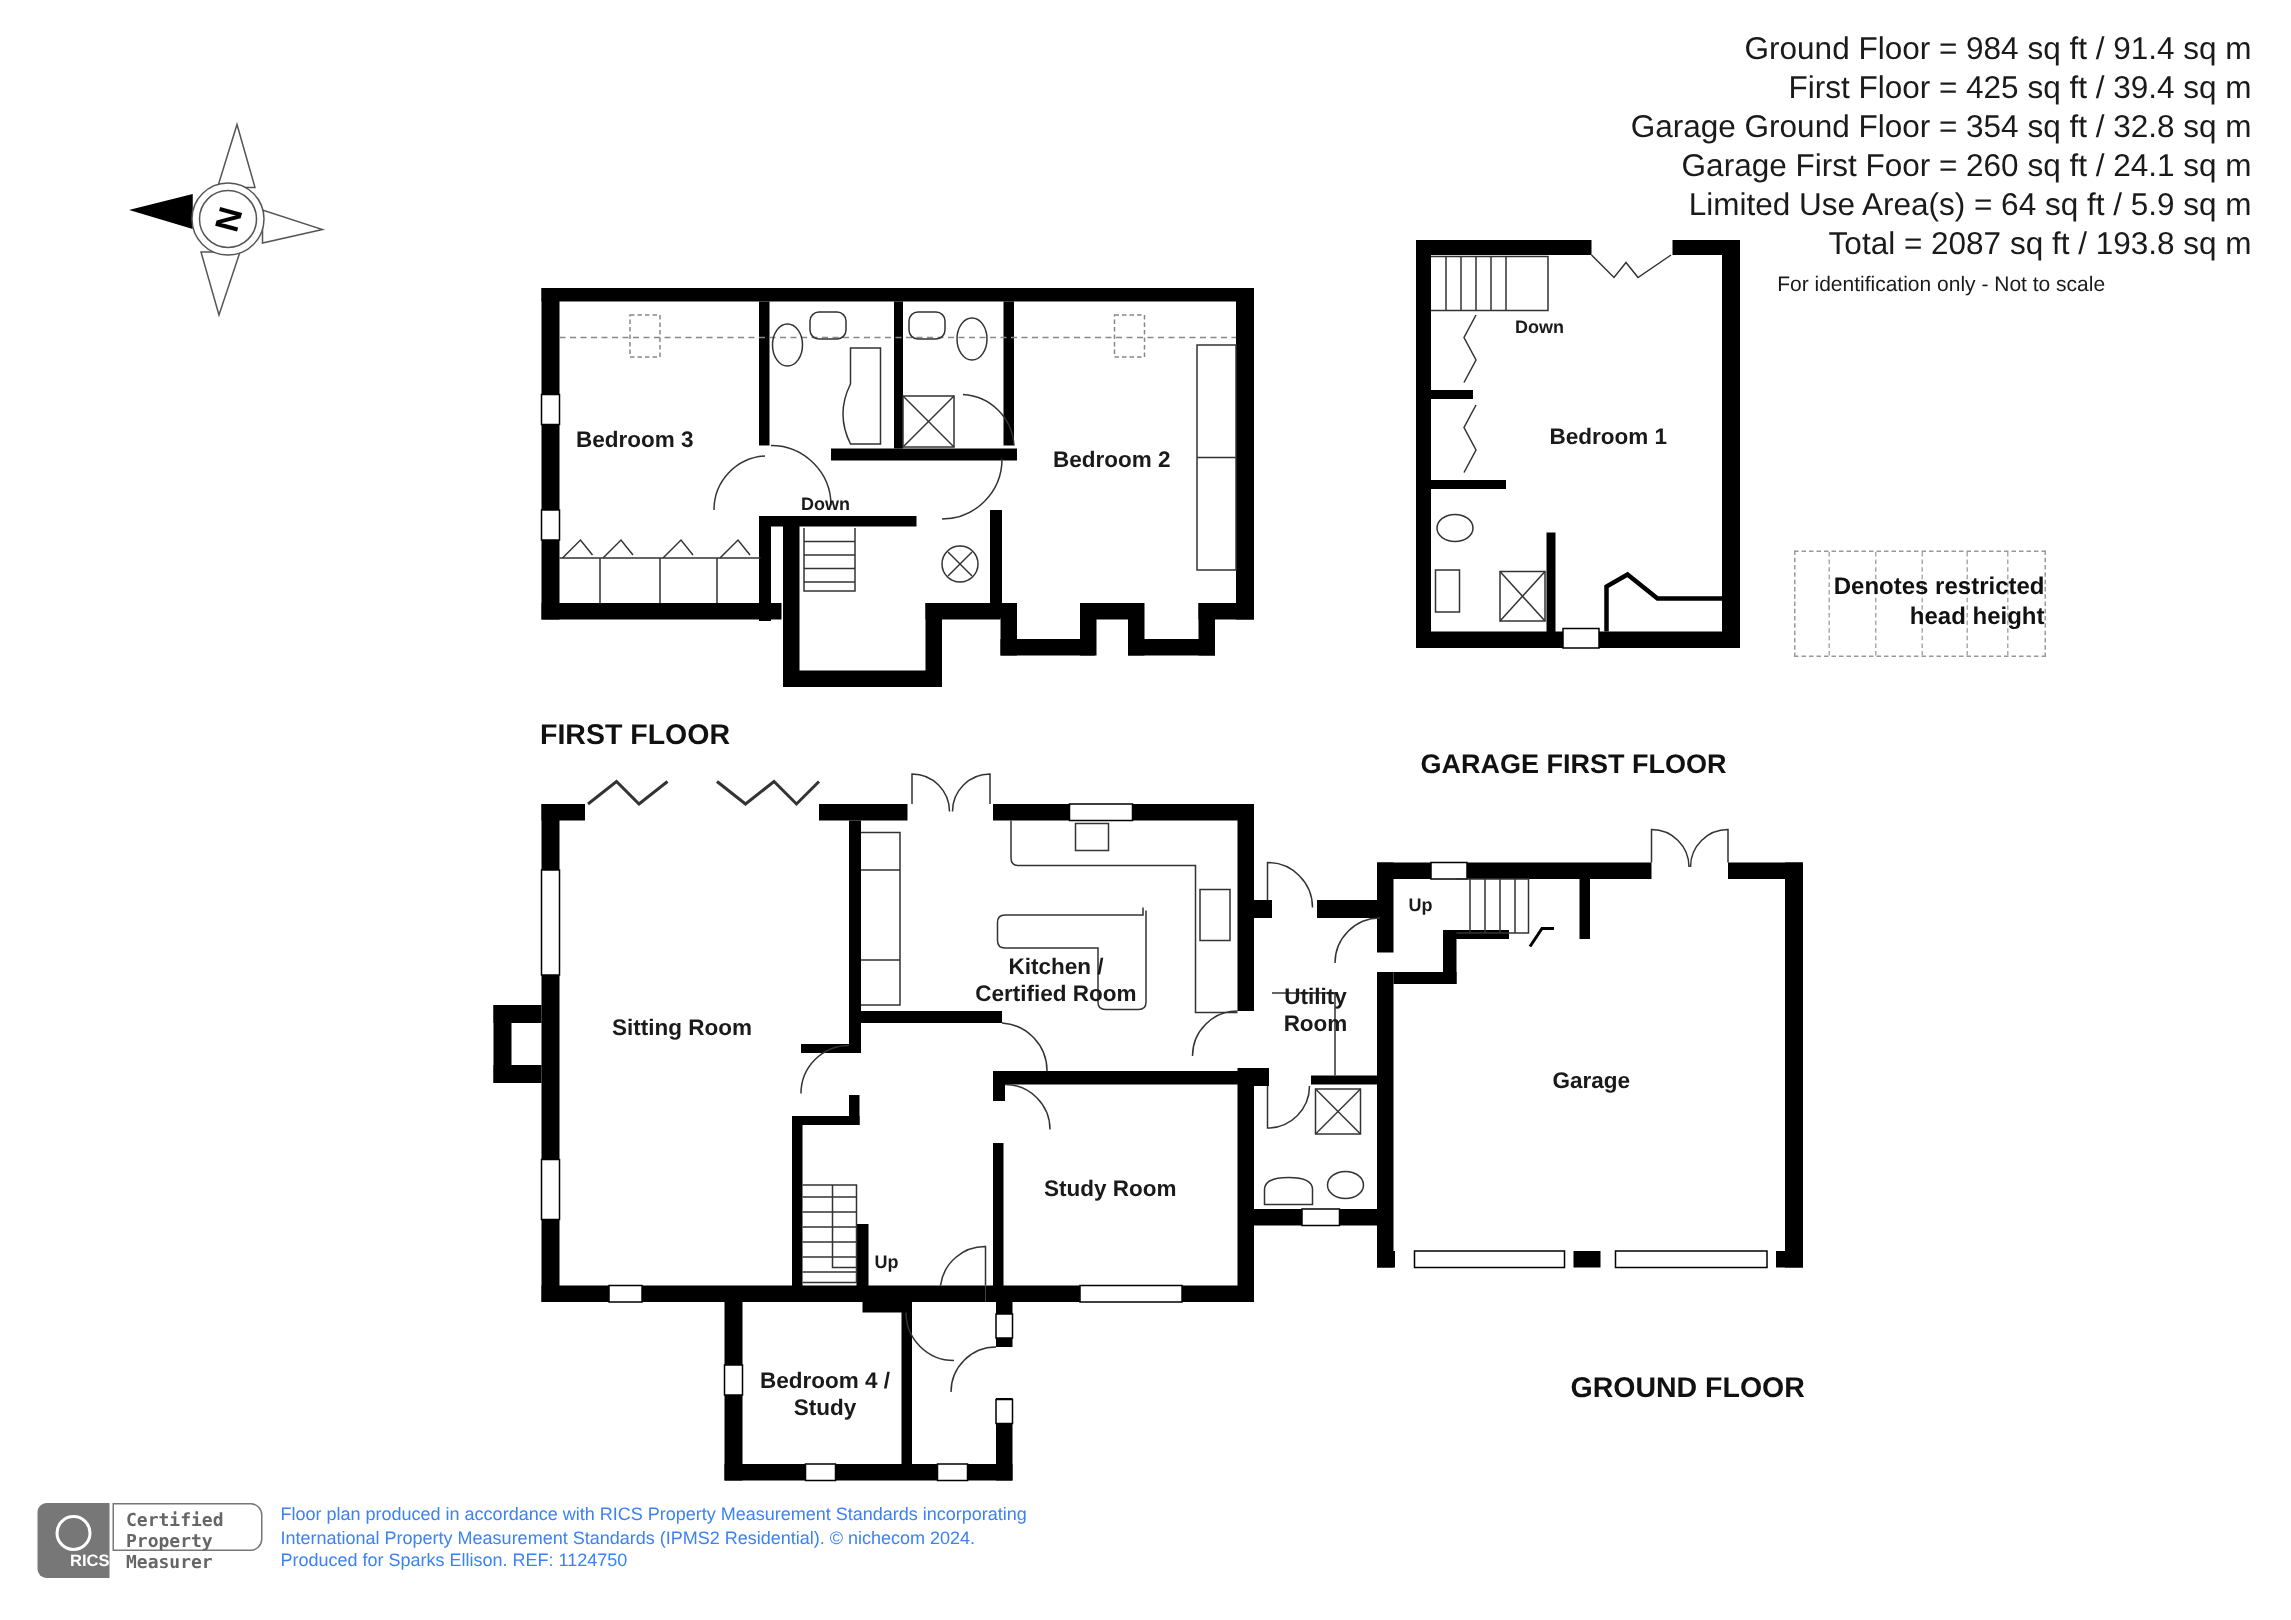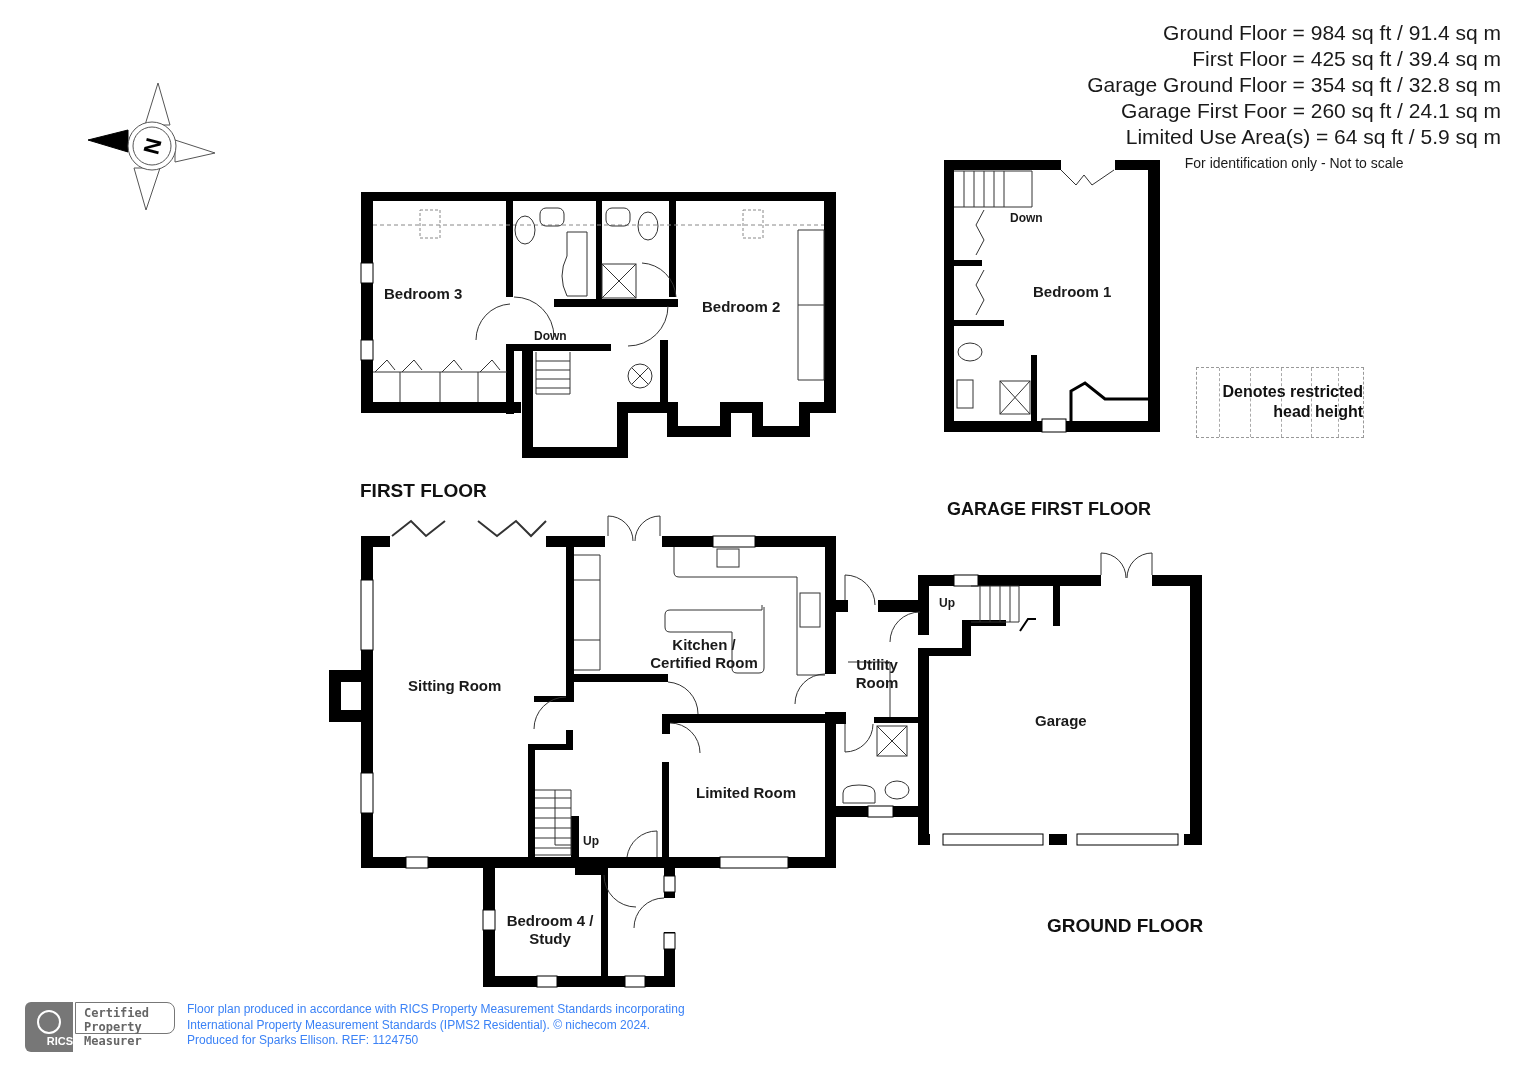--- a/index.html
+++ b/index.html
@@ -22,20 +22,21 @@
 </style>
 </head>
 <body>
 
 <div class="areas">
   <div>Ground Floor = 984 sq ft / 91.4 sq m</div>
   <div>First Floor = 425 sq ft / 39.4 sq m</div>
   <div>Garage Ground Floor = 354 sq ft / 32.8 sq m</div>
   <div>Garage First Foor = 260 sq ft / 24.1 sq m</div>
   <div>Limited Use Area(s) = 64 sq ft / 5.9 sq m</div>
+  <div>Total = 2087 sq ft / 193.8 sq m</div>
   <div class="note">For identification only - Not to scale</div>
 </div>
 
 <svg class="plan" width="1527" height="1080" viewBox="0 0 1527 1080">
 
   <g stroke="#555" stroke-width="1" fill="none">
     <polygon points="158,83 170,125 145,125"></polygon>
     <polygon points="215,153 175,162 175,140"></polygon>
     <polygon points="146,210 134,168 160,168"></polygon>
     <polygon points="88,140 128,130 128,152" fill="#000" stroke="#000"></polygon>
@@ -254,21 +255,21 @@
 
 <div class="label" style="left:408px;top:677px;">Sitting Room</div>
 <div class="label" style="left:643px;top:592px;width:122px;margin-top:44px;">
   <div>Kitchen /</div>
   <div>Certified Room</div>
 </div>
 <div class="label" style="left:852px;top:656px;width:50px;">
   <div>Utility</div>
   <div>Room</div>
 </div>
-<div class="label" style="left:696px;top:784px;">Limited Room</div>
+<div class="label" style="left:696px;top:784px;">Study Room</div>
 <div class="label" style="left:1035px;top:712px;">Garage</div>
 <div class="label" style="left:500px;top:912px;width:100px;">
   <div>Bedroom 4 /</div>
   <div>Study</div>
 </div>
 <div class="small-label" style="left:583px;top:834px;">Up</div>
 <div class="small-label" style="left:939px;top:596px;">Up</div>
 <div class="floor-title" style="left:1047px;top:868px;">GROUND FLOOR</div>
 
 <div class="footer">

